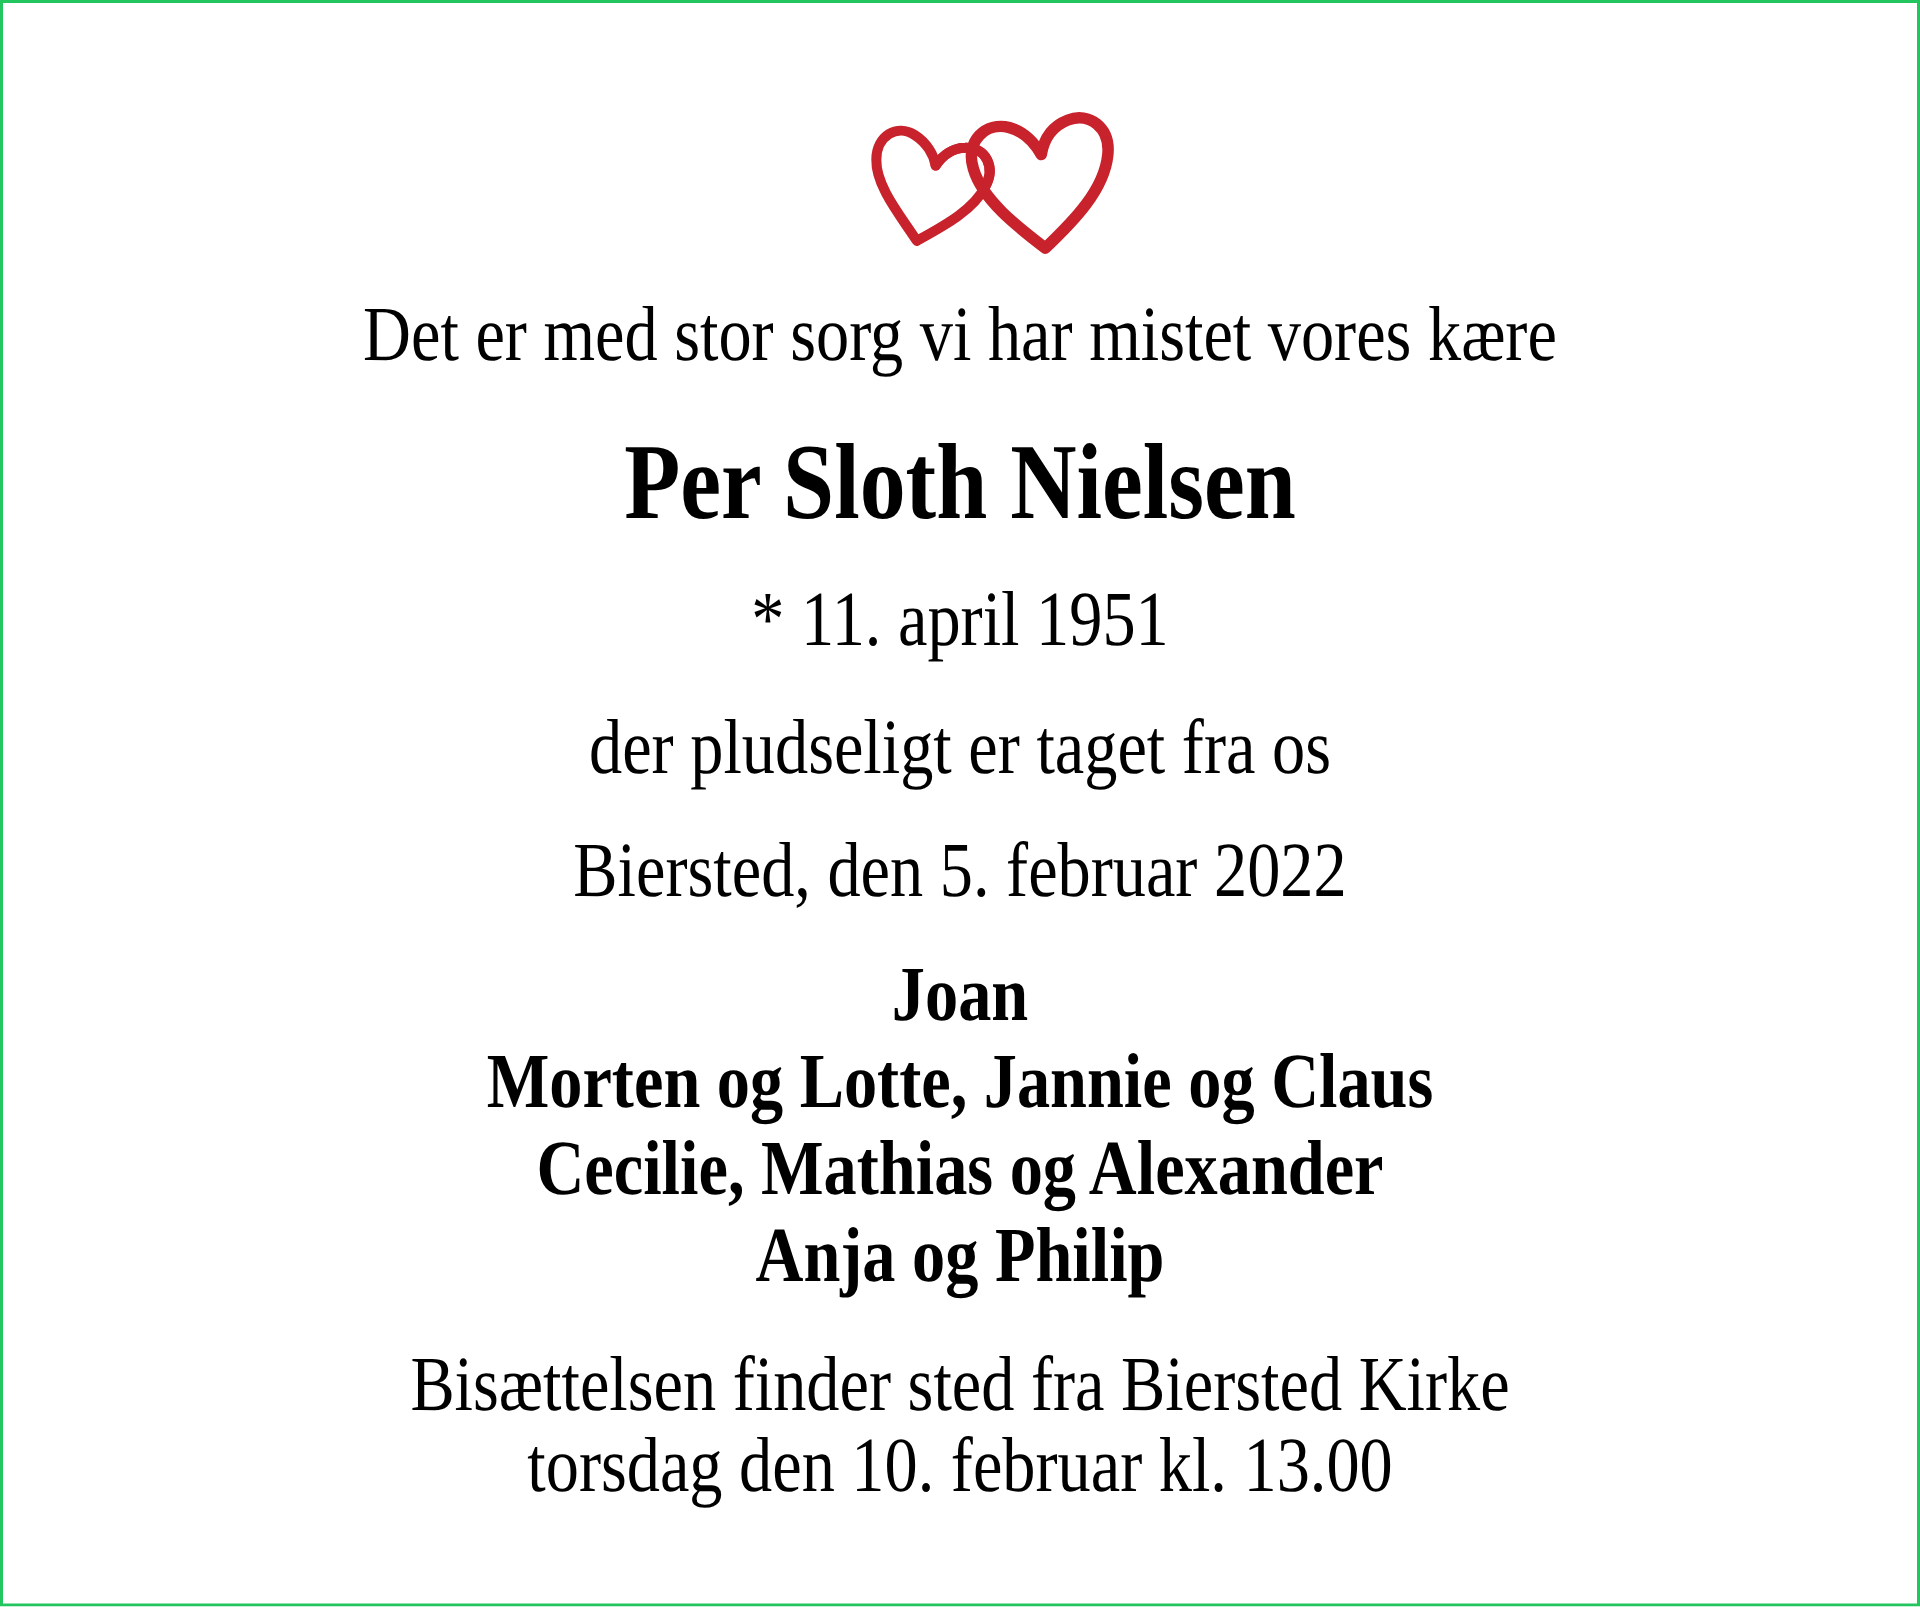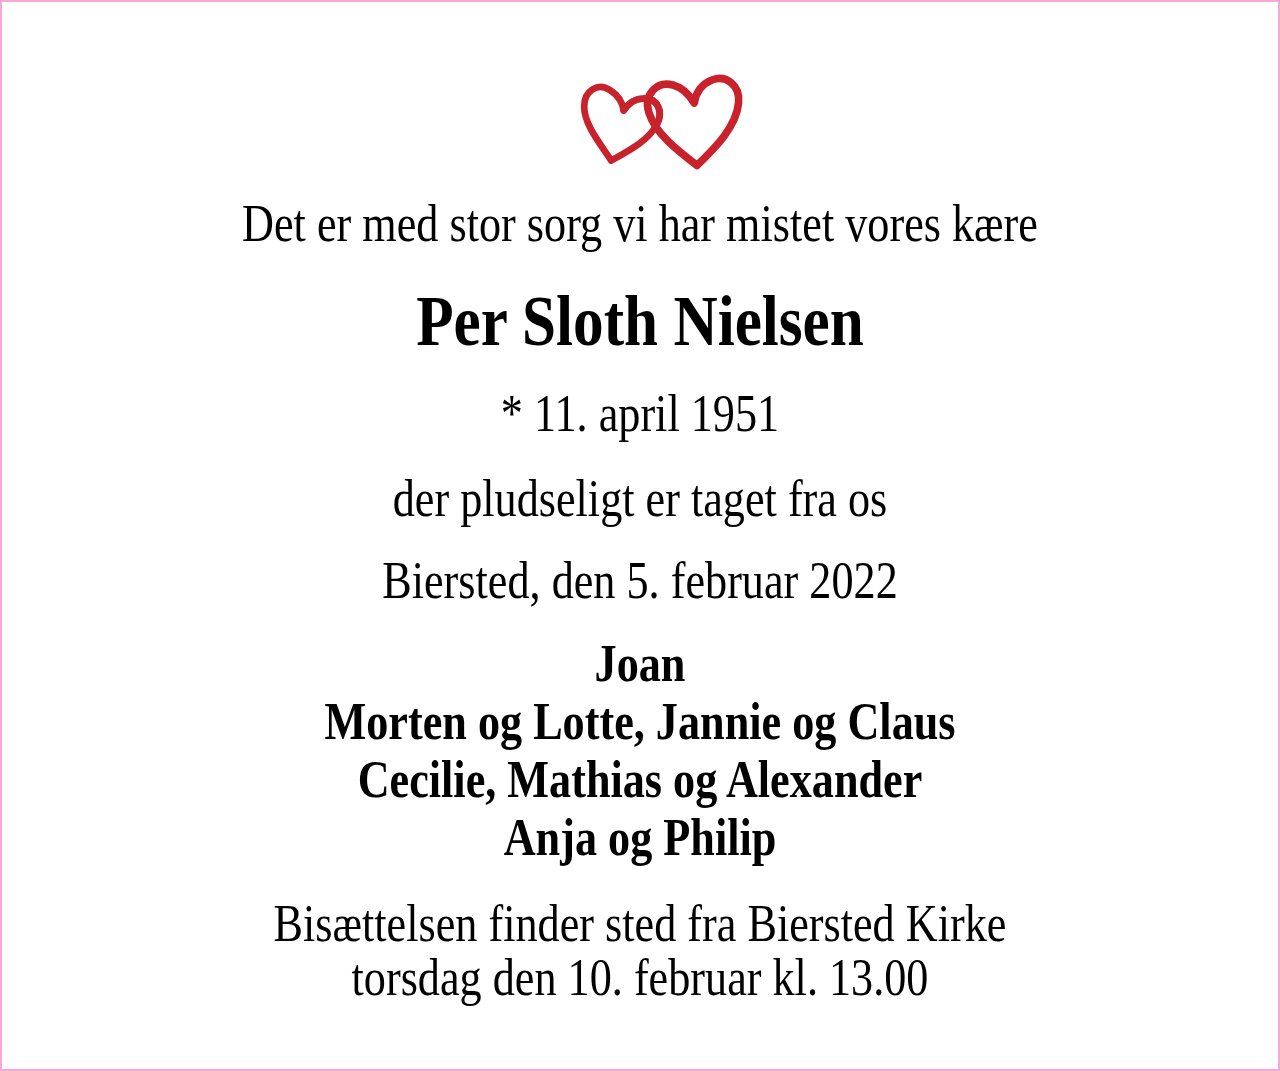--- a/index.html
+++ b/index.html
@@ -1,21 +1,21 @@
 <!DOCTYPE html>
 <html><head>
 <meta charset="utf-8">
 <style>
   html, body { margin: 0; padding: 0; background: #ffffff; }
 
   .page {
     width: 1280px;
     height: 1071px;
     box-sizing: border-box;
-    border: 2px solid #f9a8d4;
+    border: 2px solid #22c55e;
     background: #ffffff;
     color: #000000;
     font-family: "Liberation Serif", "DejaVu Serif", serif;
     display: flex;
     flex-direction: column;
     align-items: center;
     padding-top: 56px;
     overflow: hidden;
   }
 

